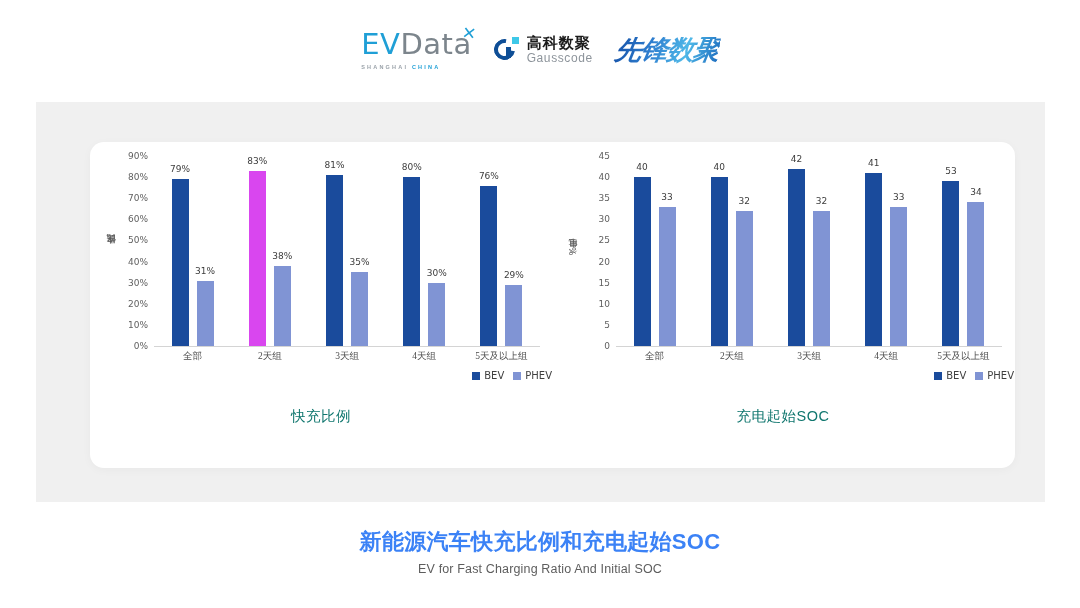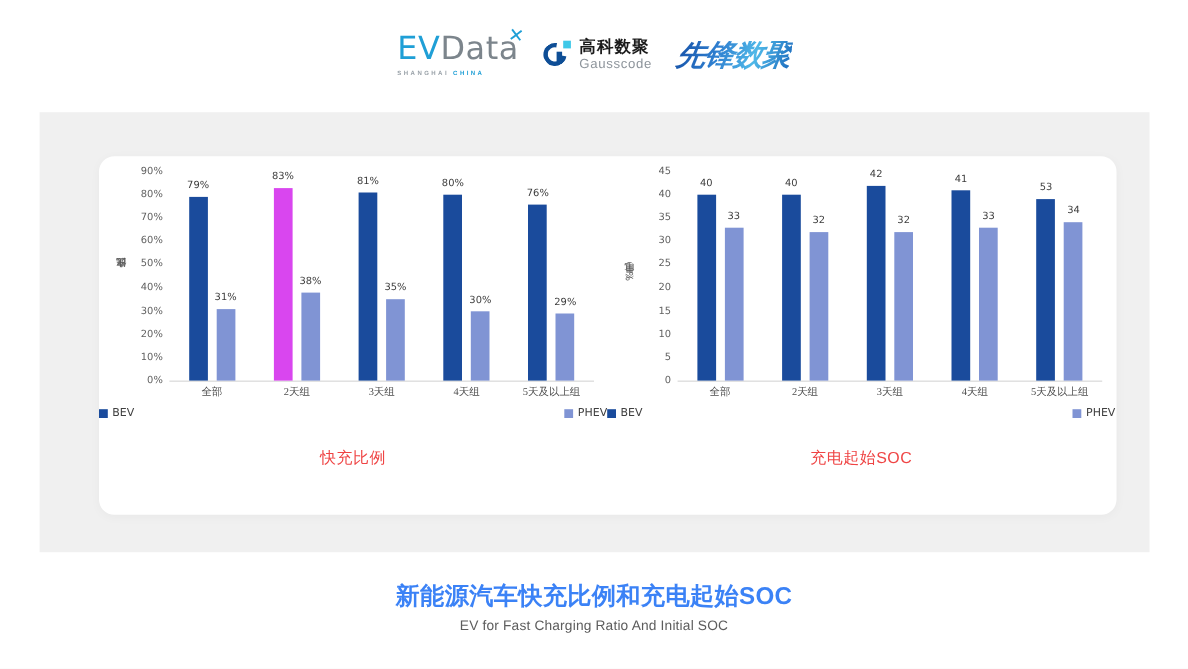--- a/index.html
+++ b/index.html
@@ -142,31 +142,31 @@
     position:absolute;left:64px;right:12px;top:194px;height:18px;
     display:flex;
   }
   .xtick{
     flex:1;text-align:center;font-size:9.5px;color:#4d4d4d;
     font-family:Liberation Serif, serif;
   }
 
   .legend{
     position:absolute;left:0;top:228px;width:462px;
-    display:flex;align-items:center;justify-content:space-between;gap:9px;
+    display:flex;align-items:center;justify-content:flex-end;gap:9px;
   }
   .legend-item{display:flex;align-items:center;gap:4px;}
   .legend-swatch{width:8px;height:8px;display:inline-block;}
   .legend-swatch.bev{background:#1a4b9c;}
   .legend-swatch.phev{background:#8094d4;}
   .legend-label{font-size:10px;color:#404040;font-family:"DejaVu Sans",sans-serif;}
 
   .chart-caption{
     position:absolute;left:0;top:265px;width:462px;text-align:center;
-    font-size:14.5px;color:#ef4444;letter-spacing:.5px;
+    font-size:14.5px;color:#0f766e;letter-spacing:.5px;
   }
 
   
   .footer{
     position:absolute;left:0;top:528px;width:1080px;text-align:center;
   }
   .footer-title{
     font-size:22px;font-weight:700;color:#3b82f6;letter-spacing:.3px;
     line-height:1.3;
   }

